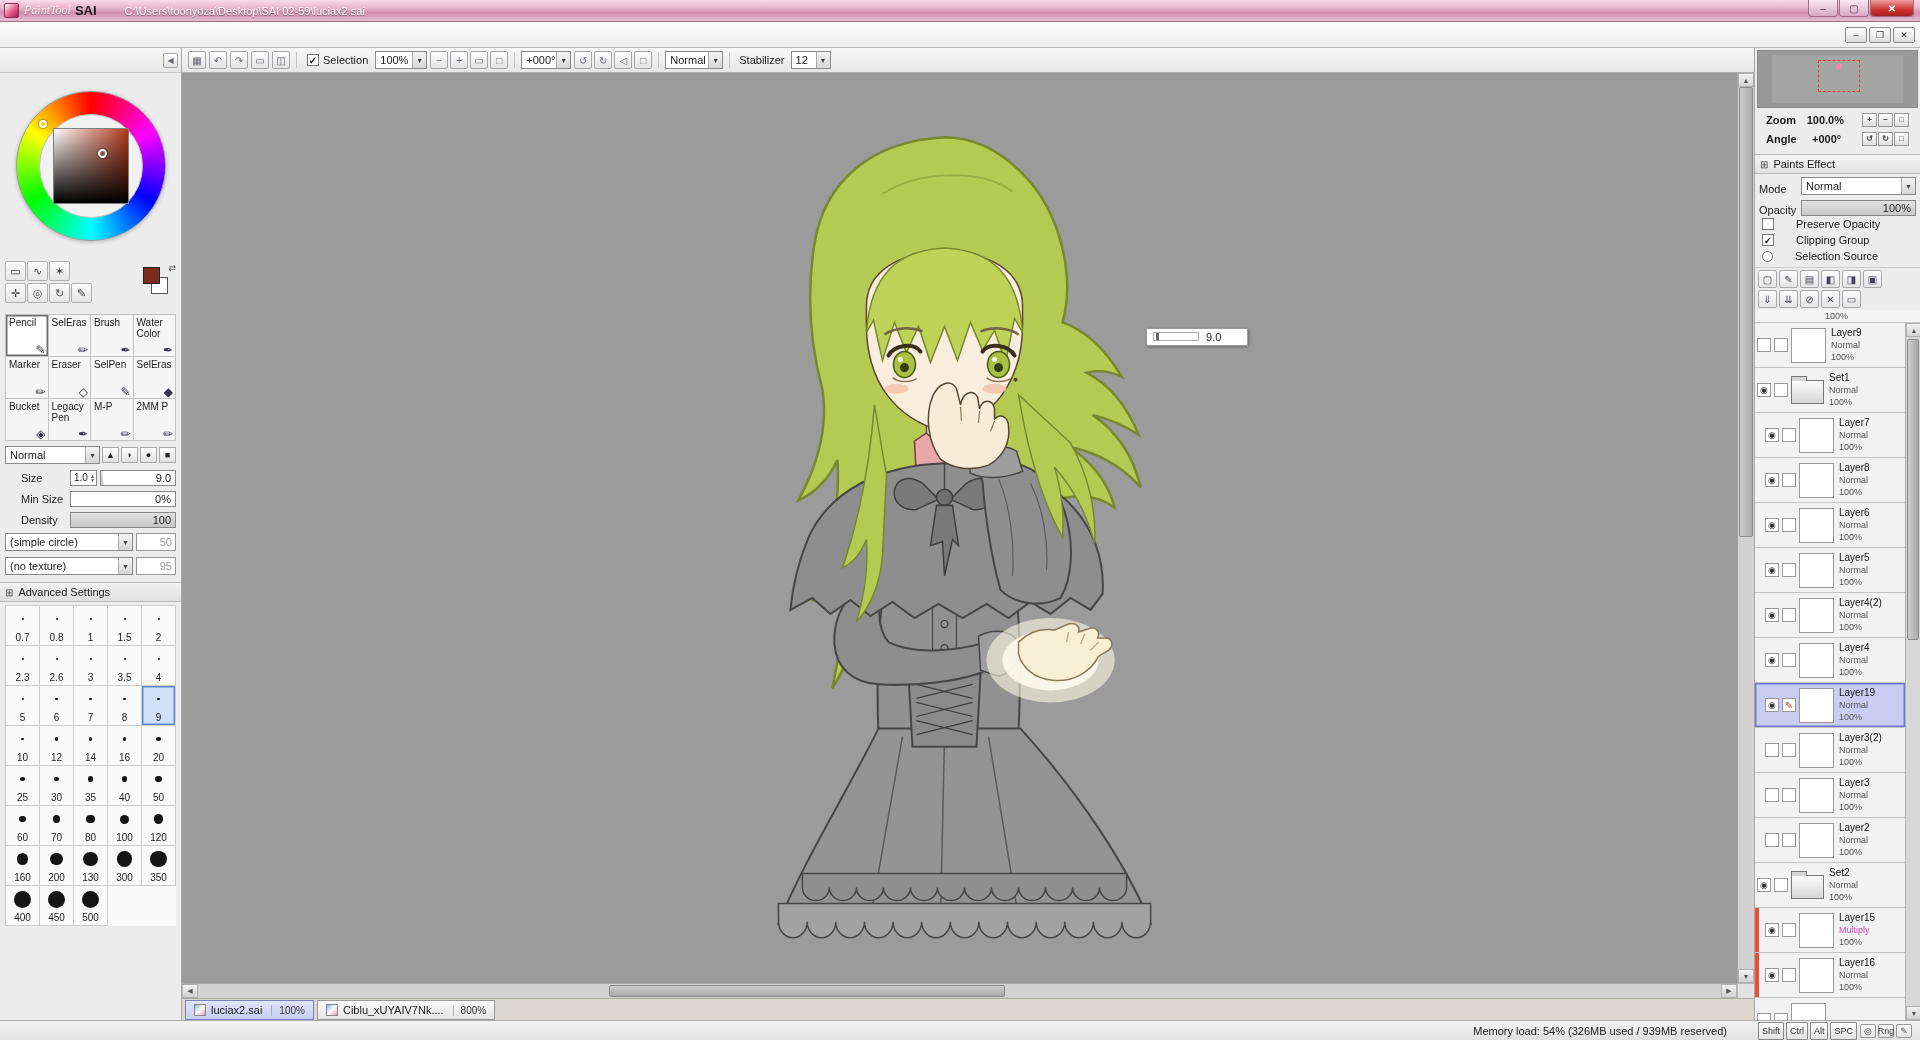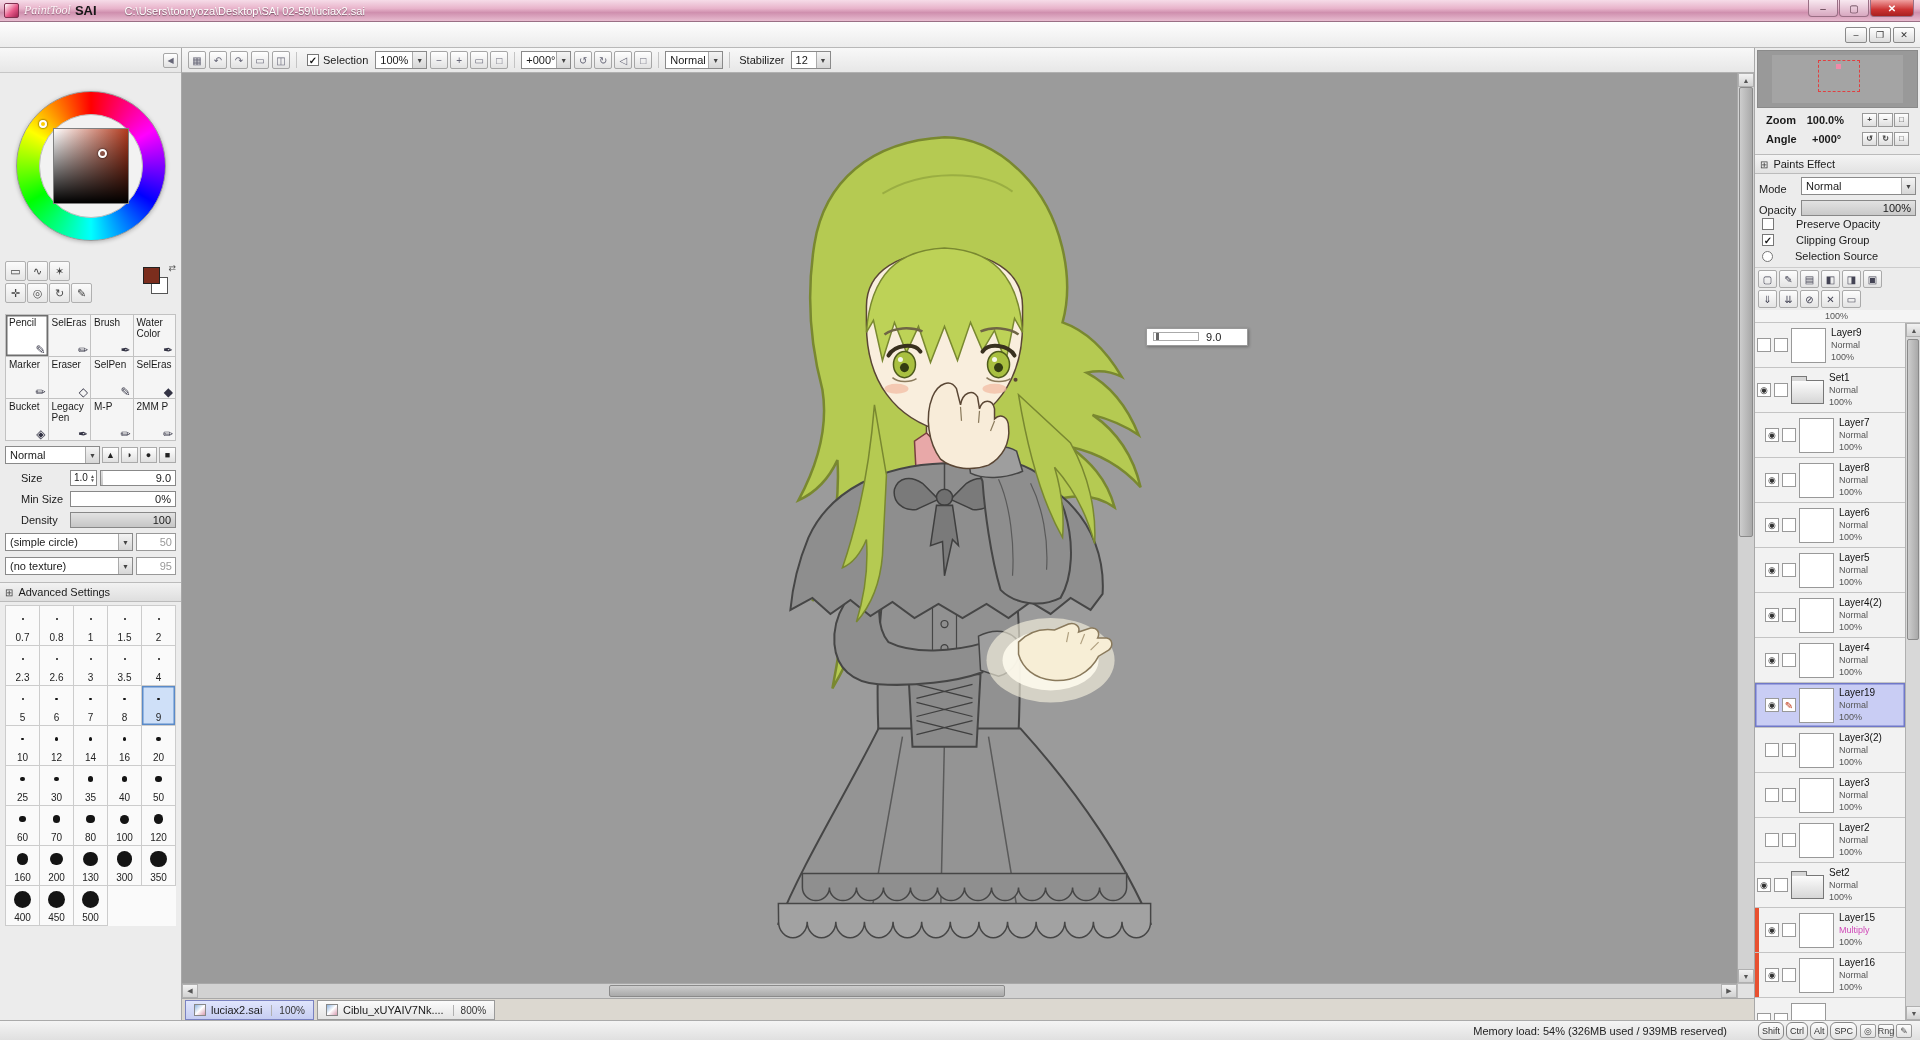--- a/index.html
+++ b/index.html
@@ -133,21 +133,21 @@
   .tab { height:20px; display:flex; align-items:center; gap:5px; padding:0 8px; margin-right:3px; font-size:11px;
     border:1px solid #9a9a9a; background:linear-gradient(#fbfbfb,#e4e4e4); }
   .tab.active { background:linear-gradient(#e0e5fc,#c6cdf2); border-color:#7a82c0; }
   .tab-icon { width:12px; height:12px; border:1px solid #888; background:linear-gradient(135deg,#8fb4e0,#ffffff 50%,#d89bb0); }
   .tab-zoom { margin-left:4px; border-left:1px solid #b0b0b0; padding-left:7px; font-size:10px; color:#333; }
 
   
   .statusbar { height:20px; background:linear-gradient(#f4f4f4,#e0e0e0); border-top:1px solid #aaa;
     display:flex; align-items:center; justify-content:flex-end; gap:3px; padding:0 8px; font-size:11px; }
   .mem { margin-right:28px; color:#222; }
-  .key-badge { height:14px; padding:8px 3px; border:1px solid #888; border-radius:6px; background:linear-gradient(#fdfdfd,#e2e2e2);
+  .key-badge { height:14px; padding:8px 3px; border:1px solid #888; border-radius:1px; background:linear-gradient(#fdfdfd,#e2e2e2);
     font-size:9px; display:flex; align-items:center; color:#333; }
   .status-ic { width:16px; height:14px; border:1px solid #999; border-radius:2px; background:linear-gradient(#fdfdfd,#e2e2e2);
     font-size:9px; display:flex; align-items:center; justify-content:center; color:#444; }
 
   
   .navigator { height:58px; margin:2px; background:#999999; border:1px solid #8a8a8a; position:relative; }
   .nav-canvas { position:absolute; inset:4px 14px; background:#a4a4a4; }
   .nav-view { position:absolute; left:38%; top:16%; width:26%; height:58%; border:1px dashed #e04040; }
   .nav-dot { position:absolute; left:49%; top:24%; width:5px; height:5px; background:#f08aa8; }
   .nav-row { display:flex; align-items:center; height:19px; padding:0 11px; gap:10px; font-size:11px;font-weight:bold; }

